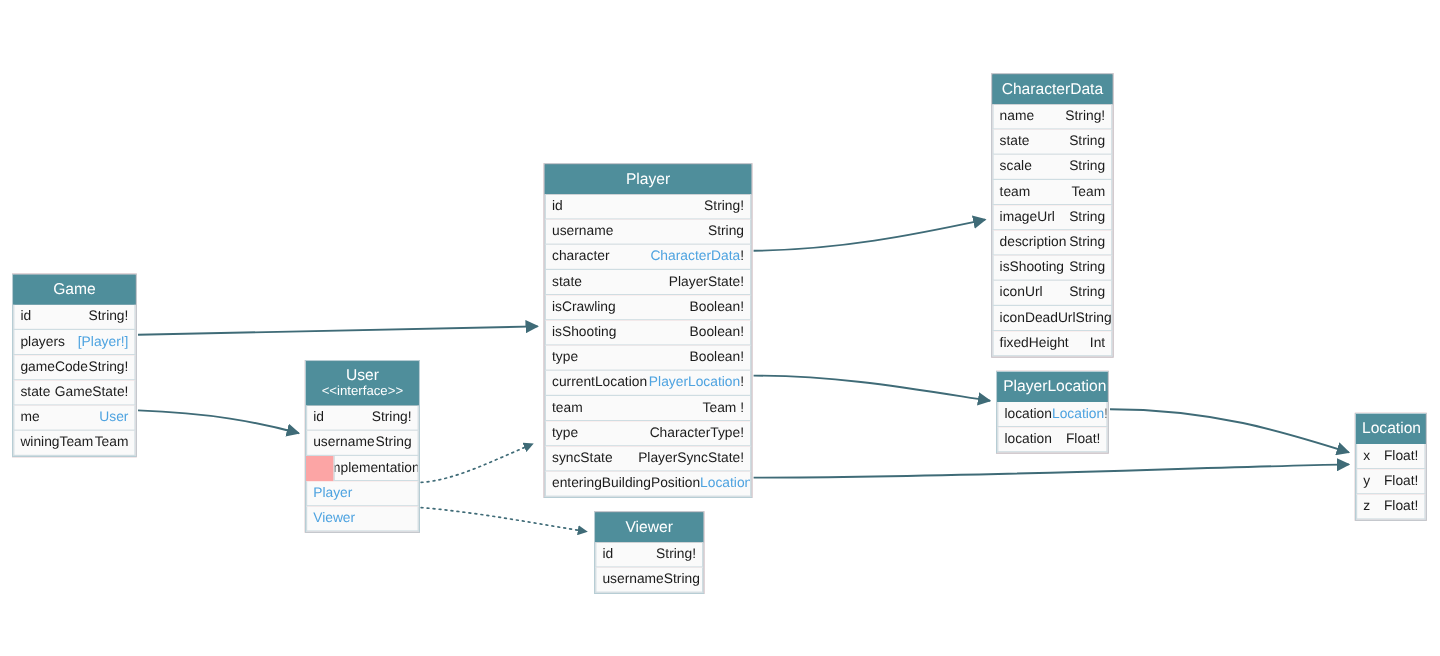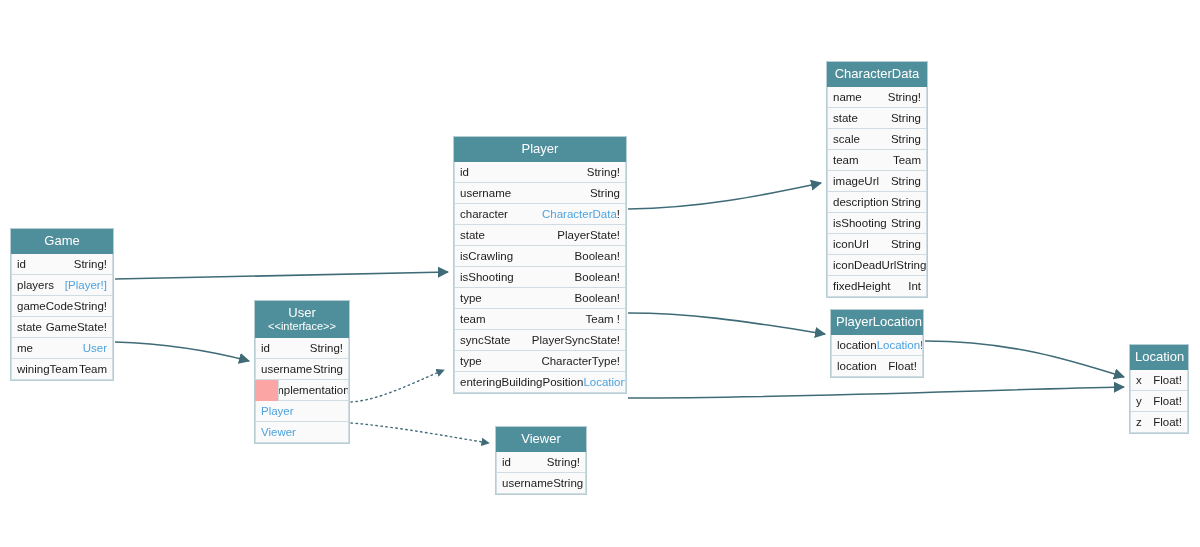--- a/index.html
+++ b/index.html
@@ -178,32 +178,36 @@
       </div>
       <div class="row">
         <span class="fname">isShooting</span>
         <span class="ftype">Boolean!</span>
       </div>
       <div class="row">
         <span class="fname">type</span>
         <span class="ftype">Boolean!</span>
       </div>
       <div class="row">
+        <span class="fname">currentLocation</span>
+        <span class="ftype type-ref"><span>PlayerLocation</span><span class="bang">!</span></span>
+      </div>
+      <div class="row">
         <span class="fname">team</span>
         <span class="ftype">Team !</span>
       </div>
       <div class="row">
+        <span class="fname">type</span>
+        <span class="ftype">CharacterType!</span>
+      </div>
+      <div class="row">
         <span class="fname">syncState</span>
         <span class="ftype">PlayerSyncState!</span>
       </div>
       <div class="row">
-        <span class="fname">type</span>
-        <span class="ftype">CharacterType!</span>
-      </div>
-      <div class="row">
         <span class="fname">enteringBuildingPosition</span>
         <span class="ftype type-ref">Location</span>
       </div>
     </div>
 
   <div class="entity" style="left: 495px; top: 426px; width: 92px;">
       <div class="ent-head"><span>Viewer</span></div>
       <div class="row">
         <span class="fname">id</span>
         <span class="ftype">String!</span>

